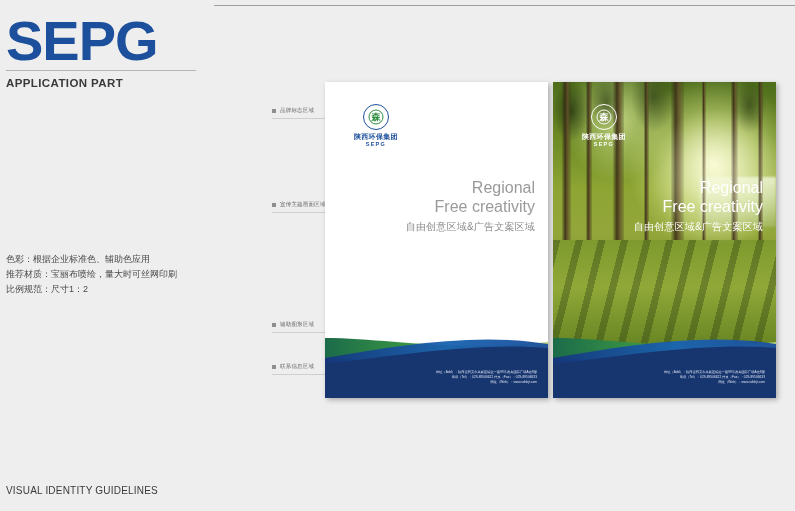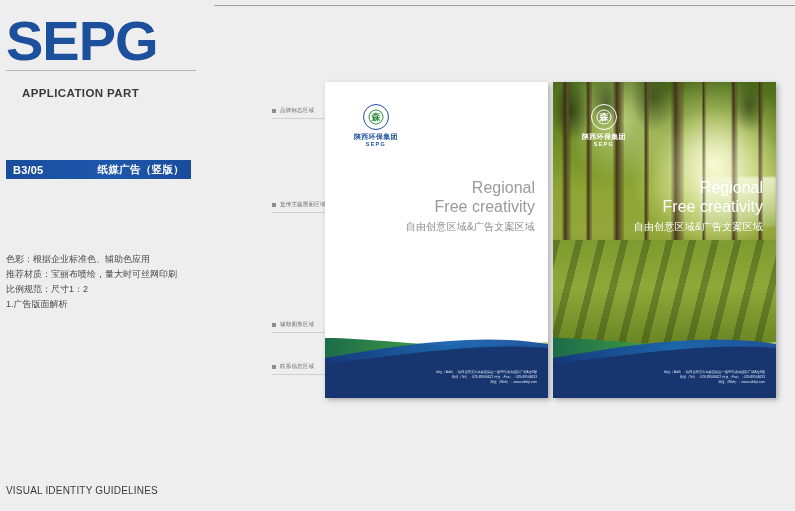--- a/index.html
+++ b/index.html
@@ -15,21 +15,21 @@
   .left-panel{position:absolute;left:0;top:0;width:207px;height:511px;background:#eeeeee;}
 
   .logo-wrap{position:absolute;left:6px;top:6px;width:190px;height:70px;}
   .logo-text{
     font-family:"Liberation Sans","DejaVu Sans",sans-serif;
     font-weight:bold;font-size:56px;letter-spacing:-1px;
     color:#1c4f9c;line-height:70px;margin:0;white-space:nowrap;
   }
   .logo-rule{position:absolute;left:6px;top:70px;width:190px;height:1px;background:#b4b4b4;}
 
-  .app-part{position:absolute;left:6px;top:86px;width:190px;margin-left:16px;}
+  .app-part{position:absolute;left:6px;top:76px;width:190px;}
   .app-part .en{font-size:11.5px;font-weight:bold;color:#3a3a3a;letter-spacing:.4px;line-height:15px;}
   .app-part .cn{font-size:10px;color:#3a3a3a;line-height:15px;margin-top:1px;}
 
   .titlebar{
     position:absolute;left:6px;top:160px;width:185px;height:19px;
     background:linear-gradient(90deg,#1a4c9c 0%,#1e57ab 55%,#1a4c9c 100%);
     display:flex;align-items:center;justify-content:space-between;
     box-sizing:border-box;padding:0 7px;
   }
   .titlebar .code{color:#fff;font-size:11px;font-weight:bold;letter-spacing:.2px;}
@@ -170,31 +170,26 @@
 
     <div class="logo-wrap">
       <div class="logo-text"><span>SEPG</span></div>
     </div>
     <div class="logo-rule"></div>
 
     <div class="app-part">
       <div class="en">APPLICATION PART</div>
     </div>
 
-    <div class="titlebar">
-      <span class="code">B3/05</span>
-      <span class="name">纸媒广告（竖版）</span>
-    </div>
 
 
     <div class="specs">
       <div class="r">色彩：根据企业标准色、辅助色应用</div>
       <div class="r">推荐材质：宝丽布喷绘，量大时可丝网印刷</div>
       <div class="r">比例规范：尺寸1：2</div>
-      <div class="r">1.广告版面解析</div>
     </div>
 
     <div class="left-footer">
       <div class="l2">VISUAL IDENTITY GUIDELINES</div>
     </div>
   </div>
 
   <div class="right-panel">
 
     <div class="callout" style="top:118px">

